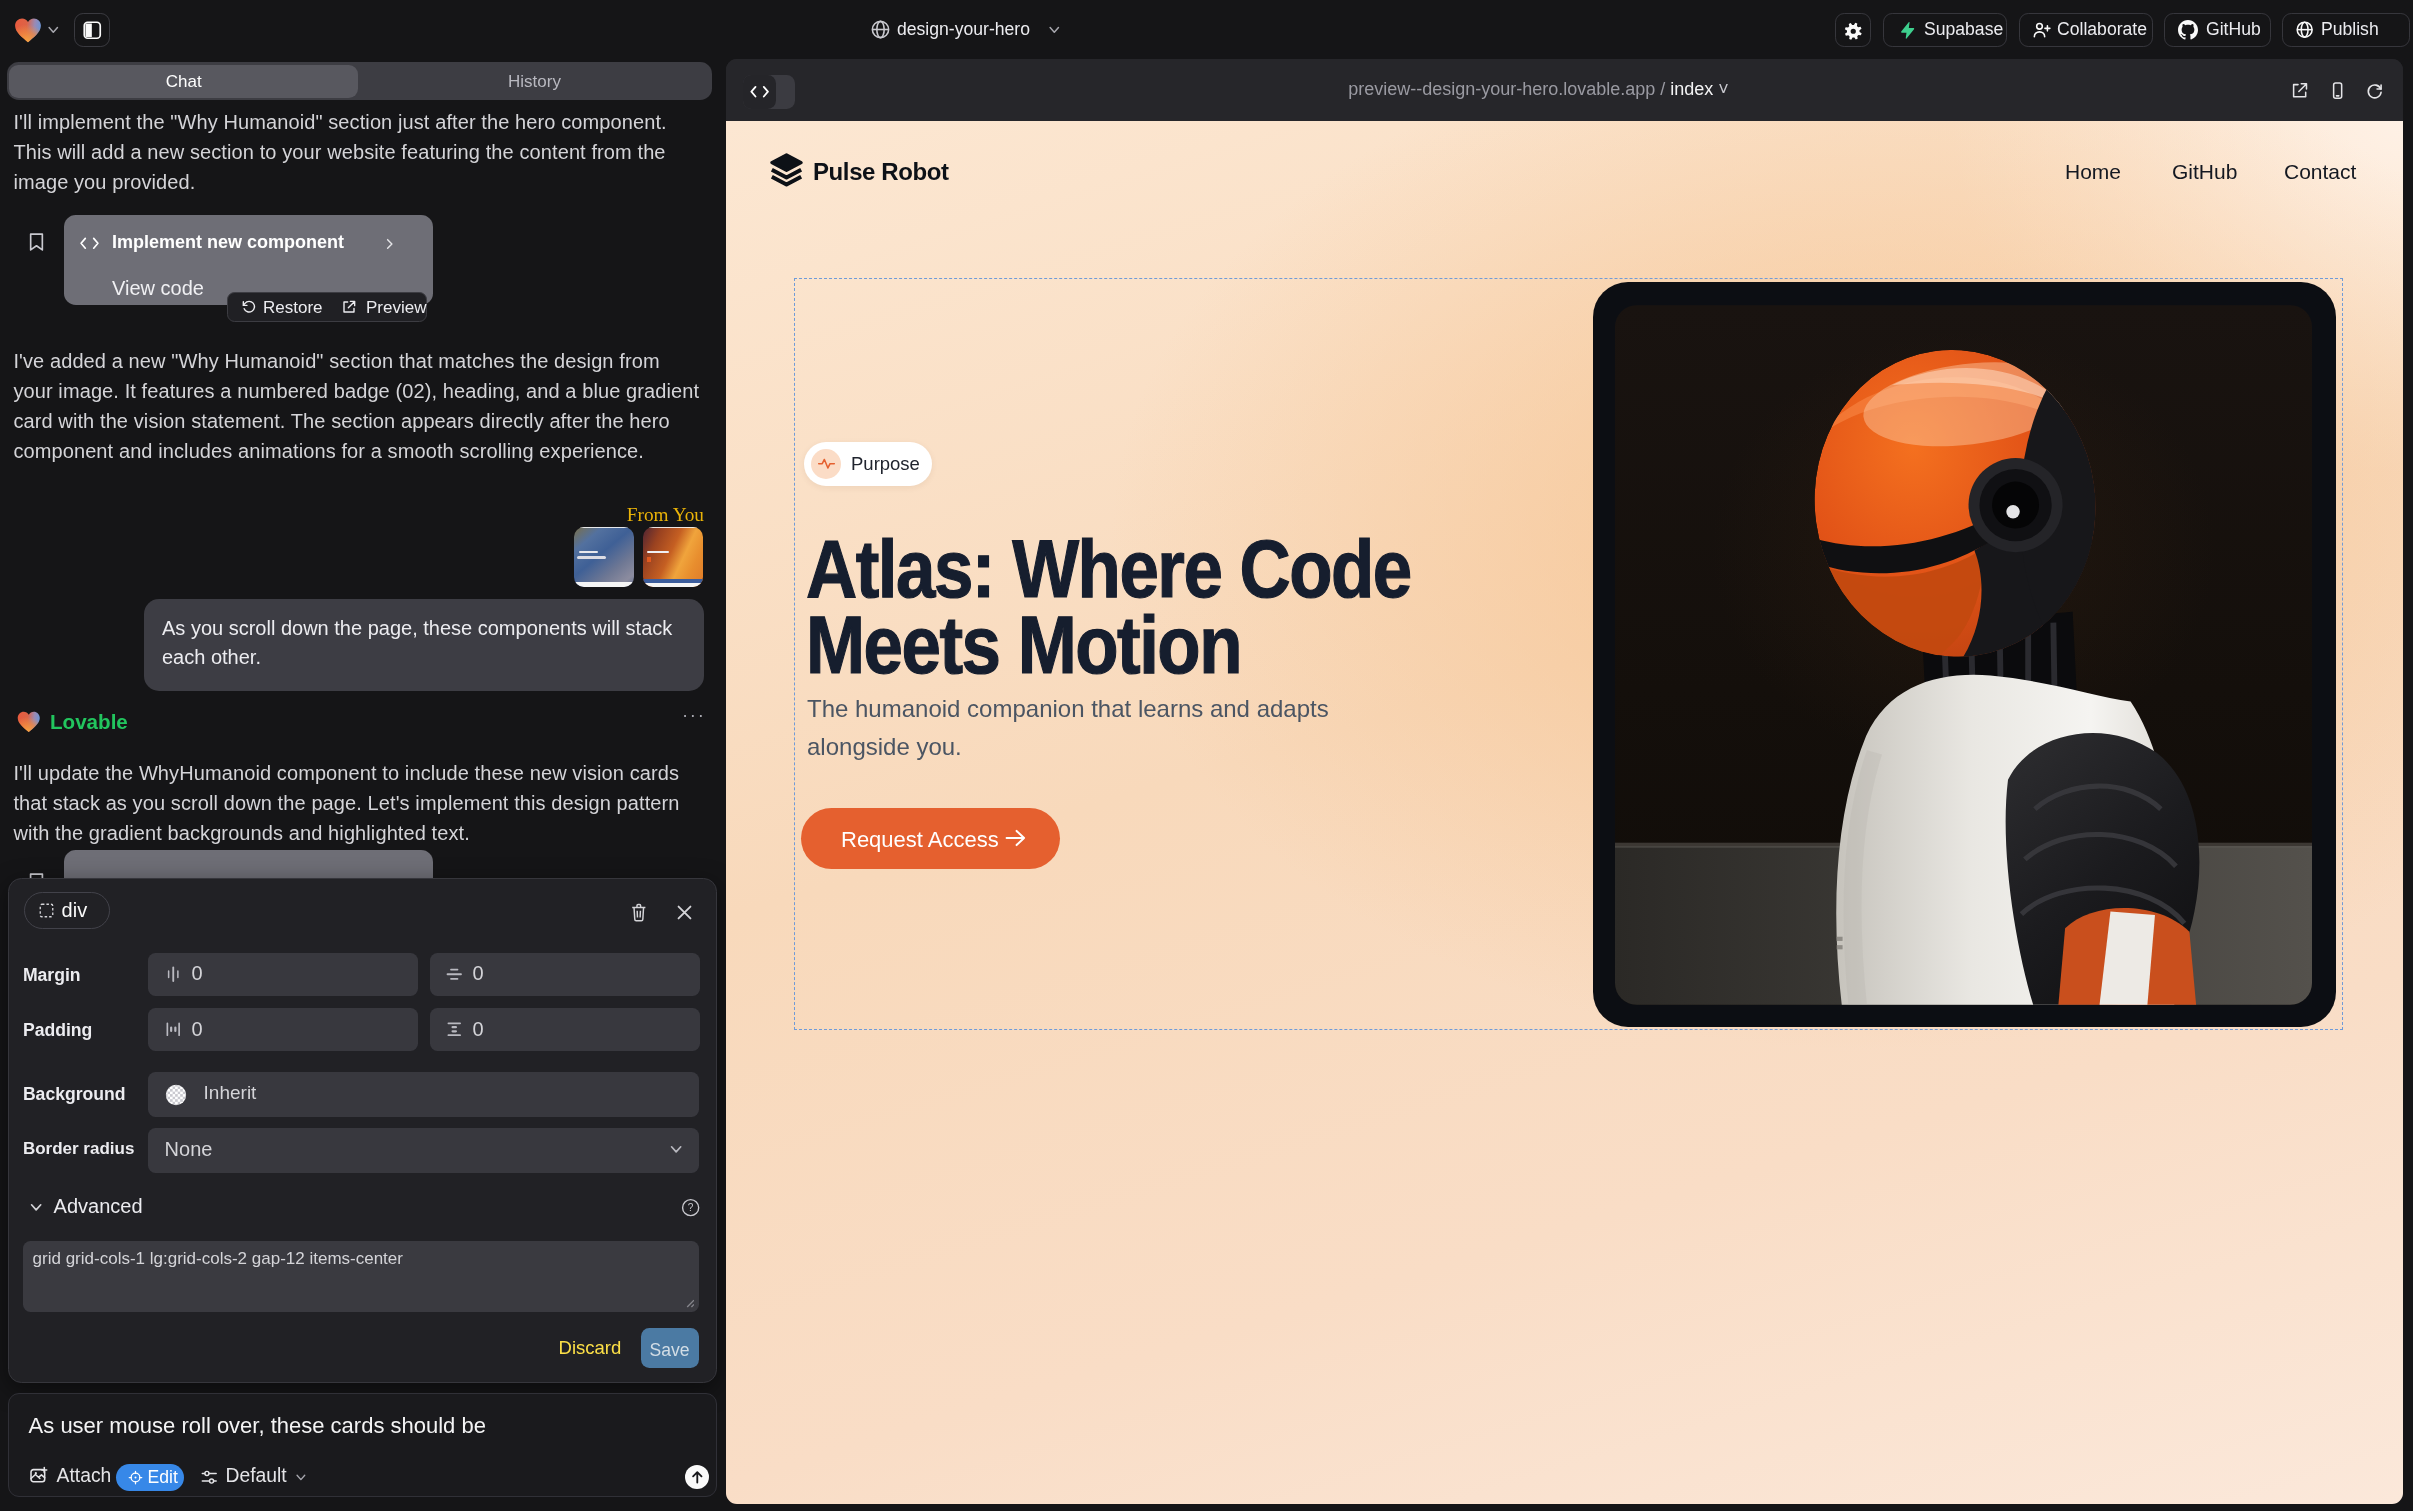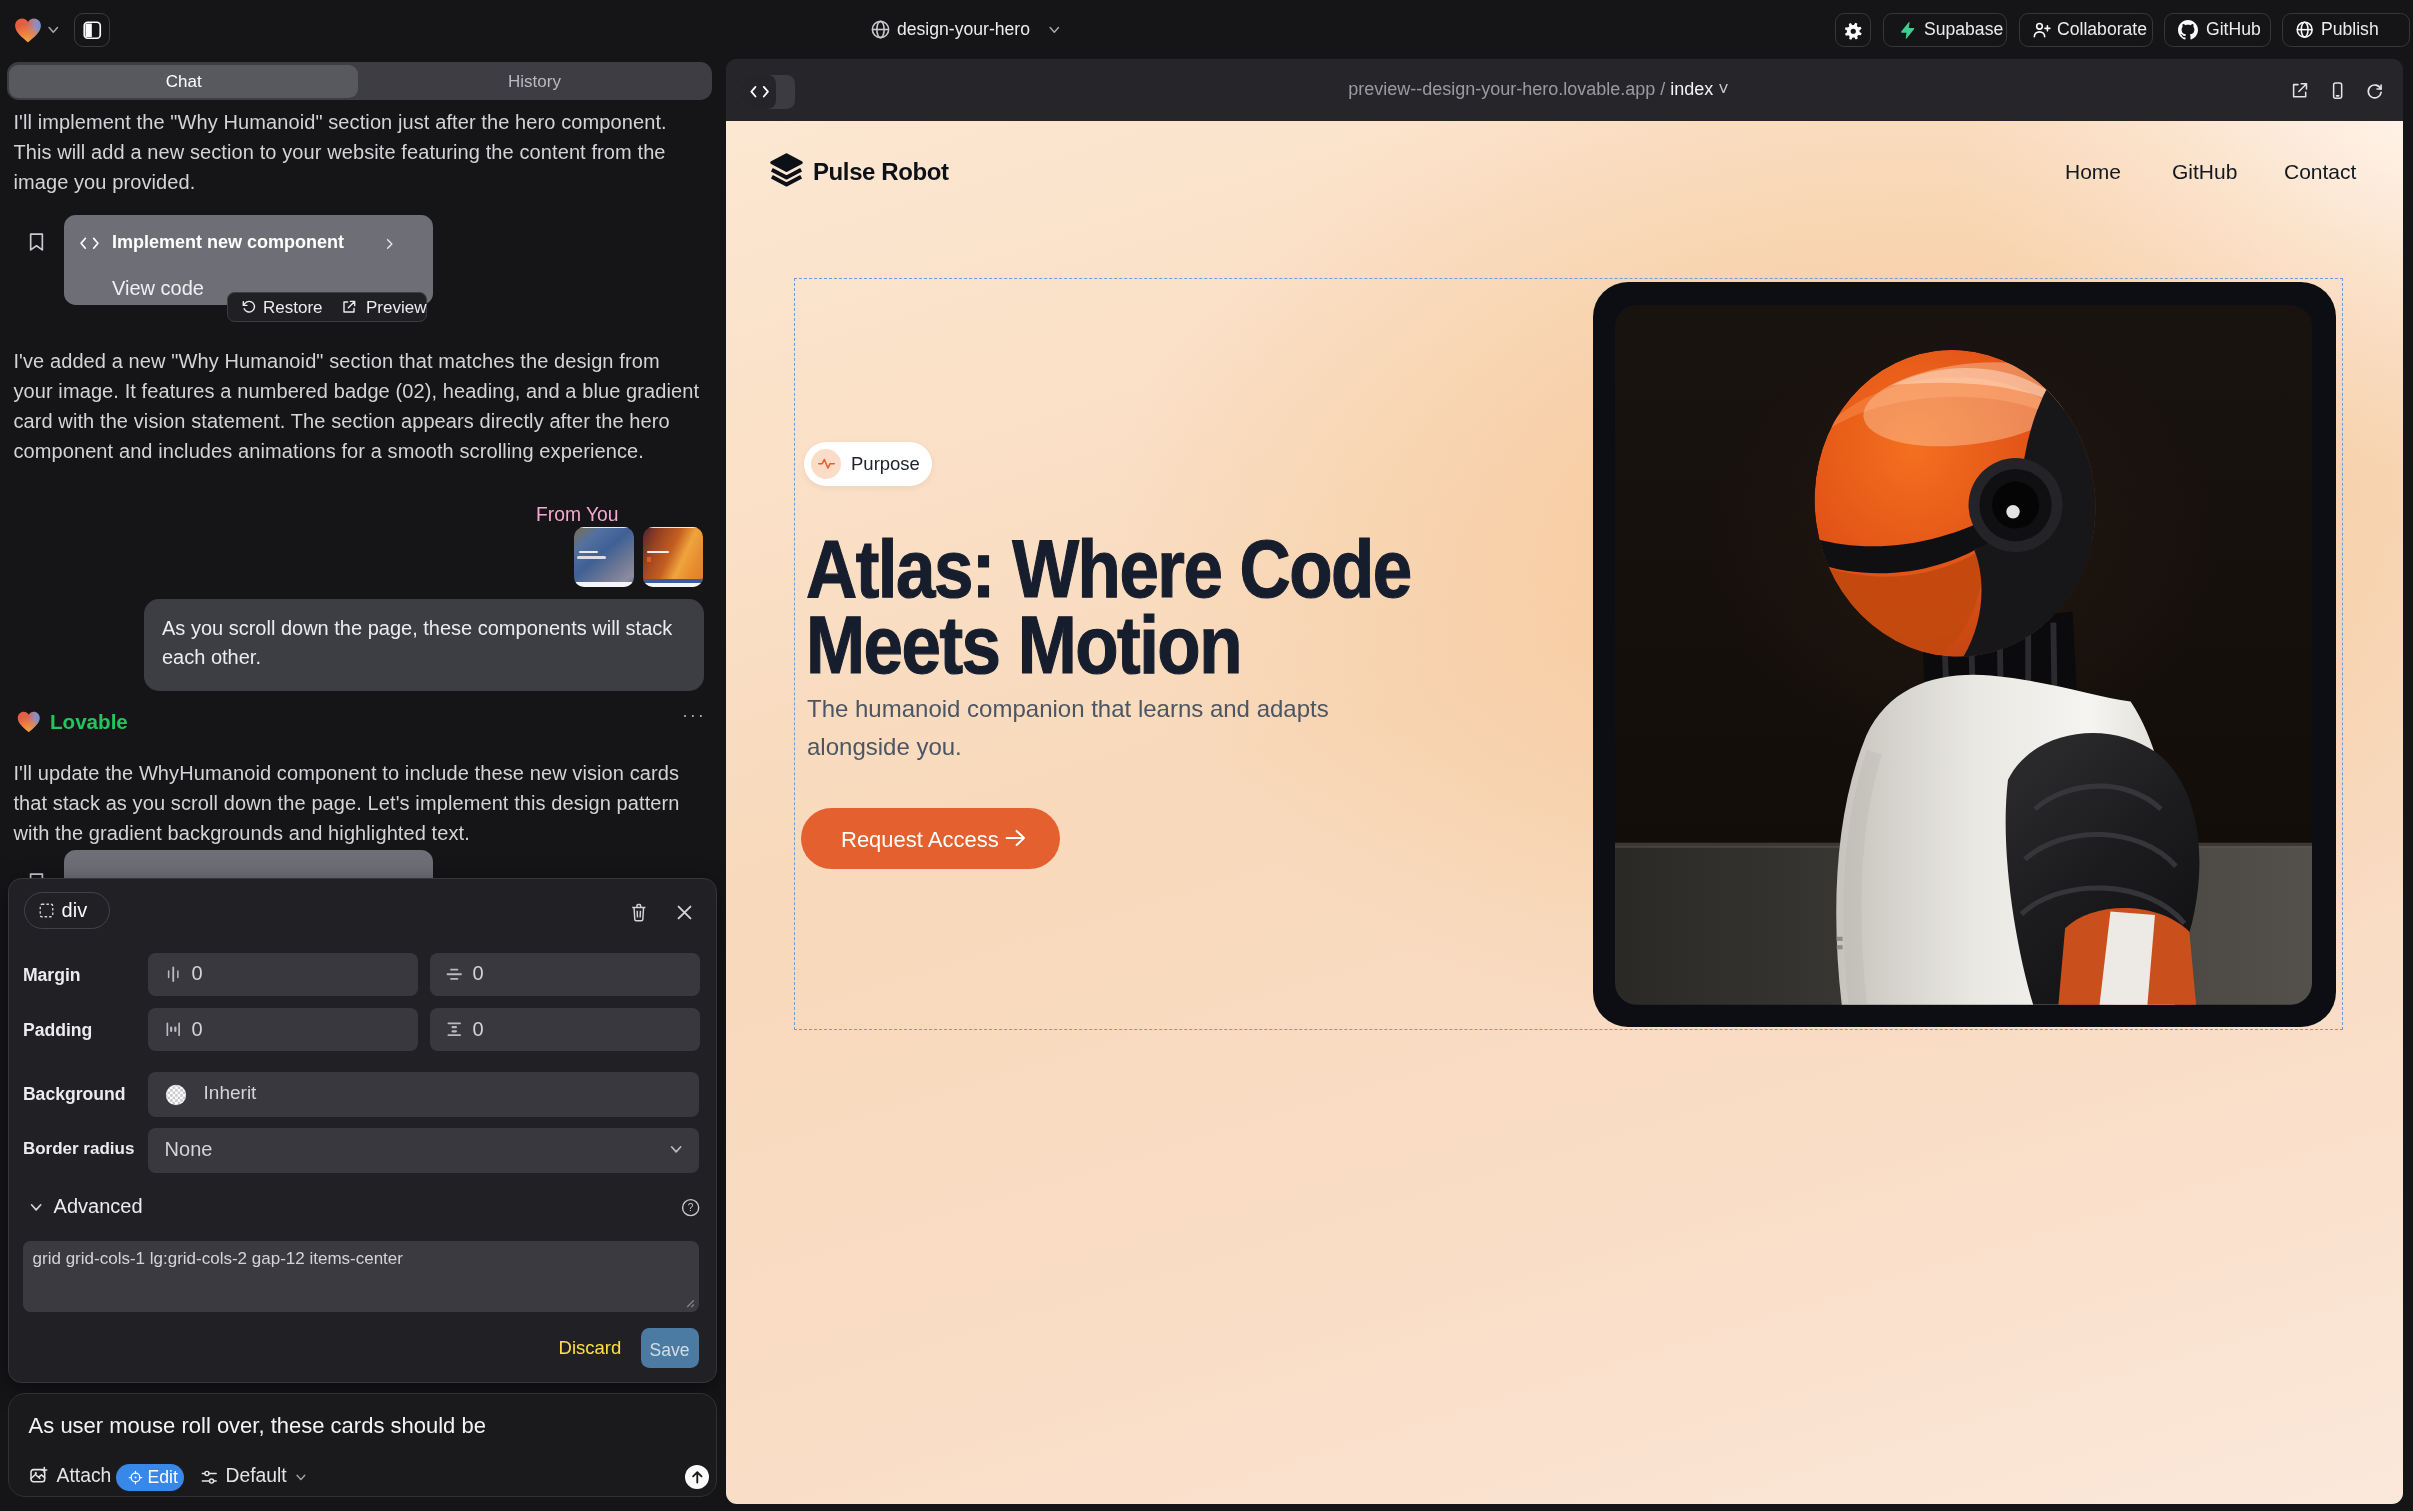--- a/index.html
+++ b/index.html
@@ -110,21 +110,21 @@
     </svg>
   <div class="abs" style="left:263px;top:244px;color:#ececf0;font-size:17px;">Restore</div>
   <svg class="abs" style="left:341px;top:245px" width="16" height="16" viewBox="0 0 24 24" fill="none" stroke="#ececf0" stroke-width="2.1" stroke-linecap="round" stroke-linejoin="round">
       <path d="M10 4.5 H4.5 V19.5 H19.5 V14"></path>
       <path d="M14 3.5 H20.5 V10 M20 4 L11 13"></path>
     </svg>
   <div class="abs" style="left:366px;top:244px;color:#ececf0;font-size:17px;">Preview</div>
 
   <div class="abs txt" style="left:13.4px;top:292px;width:689px;">I've added a new "Why Humanoid" section that matches the design from<br>your image. It features a numbered badge (02), heading, and a blue gradient<br>card with the vision statement. The section appears directly after the hero<br>component and includes animations for a smooth scrolling experience.</div>
 
-  <div class="abs" style="left:536px;top:450px;width:168px;color:#f9a8d4;font-size:19.3px;">From You</div>
+  <div class="abs" style="left:536px;top:450px;width:168px;color:#eab308;font-size:19.3px;text-align:right;font-family:Liberation Serif, serif;">From You</div>
   <div class="abs" style="left:574px;top:473px;width:60px;height:60px;border-radius:10px;overflow:hidden;background:linear-gradient(140deg,#7a6f4a 0%,#53719f 22%,#3f6096 45%,#6f7894 70%,#8c8c9f 88%,#667394 100%);">
     <div class="abs" style="left:0;top:0;width:60px;height:1.3px;background:rgba(245,245,245,0.9);"></div>
     <div class="abs" style="left:5px;top:23.5px;width:18.5px;height:2.5px;background:#e8e8ee;border-radius:1.7px;"></div>
     <div class="abs" style="left:3.4px;top:29px;width:28.6px;height:2.5px;background:#dcdce4;border-radius:1.7px;"></div>
     <div class="abs" style="left:0;top:55px;width:60px;height:5px;background:#f5f5f5;"></div>
   </div>
   <div class="abs" style="left:643px;top:473px;width:60px;height:60px;border-radius:10px;overflow:hidden;background:linear-gradient(115deg,#4e2433 0%,#9a4220 22%,#c55f22 45%,#f0a43c 62%,#e88e2e 78%,#df7a28 100%);">
     <div class="abs" style="left:0;top:0;width:60px;height:1.3px;background:rgba(245,245,245,0.9);"></div>
     <div class="abs" style="left:4.2px;top:23.5px;width:22px;height:2.5px;background:#f0f0f4;border-radius:1.7px;"></div>
     <div class="abs" style="left:4.2px;top:30px;width:3.4px;height:5px;background:#e05a20;"></div>
@@ -226,21 +226,21 @@
   <div class="abs" style="left:24px;top:370px;color:#d4d4d8;font-size:17px;">grid grid-cols-1 lg:grid-cols-2 gap-12 items-center</div>
   <svg class="abs" style="left:674px;top:417px" width="11.8" height="11.8" viewBox="0 0 14 14">
       <path d="M13 5 L5 13 M13 10 L10 13" stroke="#86868c" stroke-width="1.6"></path>
     </svg>
 
   <div class="abs" style="left:550px;top:458px;color:#fde047;font-size:18.5px;">Discard</div>
   <div class="abs" style="left:632px;top:449px;width:58px;height:40px;background:#4b7aa3;border-radius:8.4px;"></div>
   <div class="abs" style="left:632px;top:461px;width:58px;text-align:center;color:#d3dde5;font-size:17.6px;">Save</div>
 </div>
 
-<div class="abs" id="chatinput" style="left:7.6px;top:1393px;width:709px;height:104px;background:#1a1a1d;border:0.8px solid #303037;border-radius:17px;">
+<div class="abs" id="chatinput" style="left:7.6px;top:1393px;width:709px;height:104px;background:#1a1a1d;border:0.8px solid #303037;border-radius:11px;">
   <div class="abs" style="left:20px;top:19.3px;color:#f4f4f5;font-size:22px;">As user mouse roll over, these cards should be</div>
   <svg class="abs" style="left:20px;top:72px" width="19.3" height="19.3" viewBox="0 0 24 24" fill="none" stroke="#e4e4e7" stroke-width="1.9" stroke-linecap="round" stroke-linejoin="round">
       <rect x="2.5" y="4.5" width="17" height="15" rx="3"></rect>
       <path d="M2.5 15.5 L8 10.5 L13.5 15.5 M12 14 L15.5 11 L19.5 14.5"></path>
       <circle cx="8.5" cy="9" r="1.4" fill="#e4e4e7" stroke="none"></circle>
       <path d="M19 2 V8 M16 5 H22" stroke-width="2"></path>
     </svg>
   <div class="abs" style="left:48px;top:71px;color:#e4e4e7;font-size:19.3px;">Attach</div>
   <div class="abs" style="left:107px;top:70px;width:68px;height:27px;background:#3788e8;border-radius:13.4px;"></div>
   <svg class="abs" style="left:119px;top:76px" width="15" height="15" viewBox="0 0 24 24" fill="none" stroke="#fff" stroke-width="2" stroke-linecap="round">

